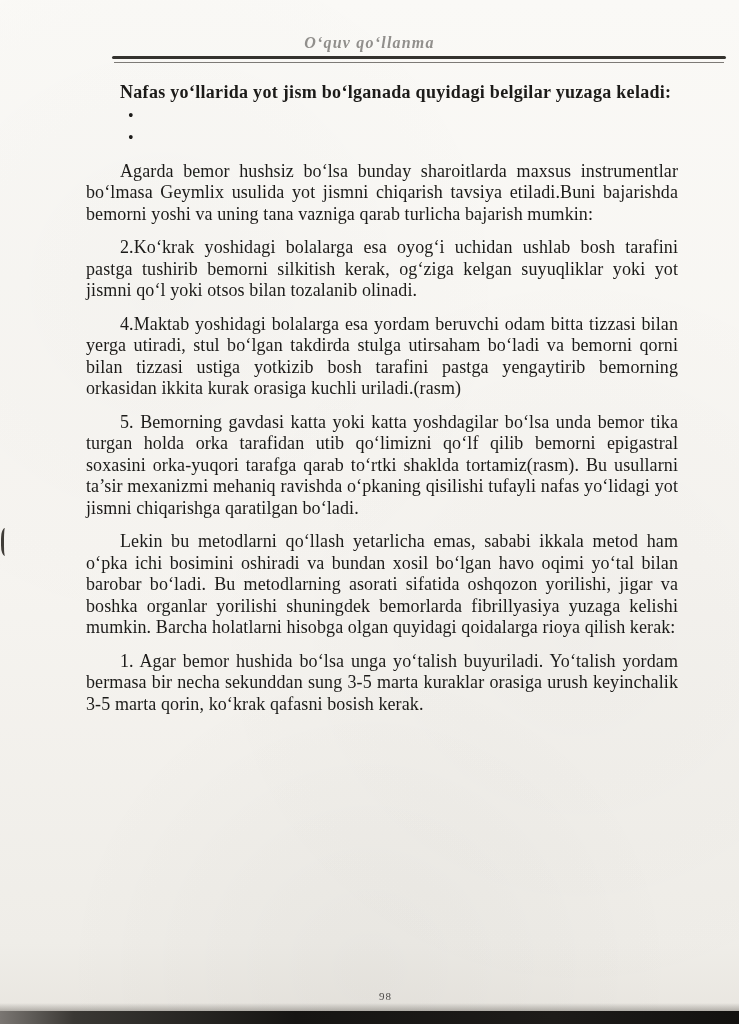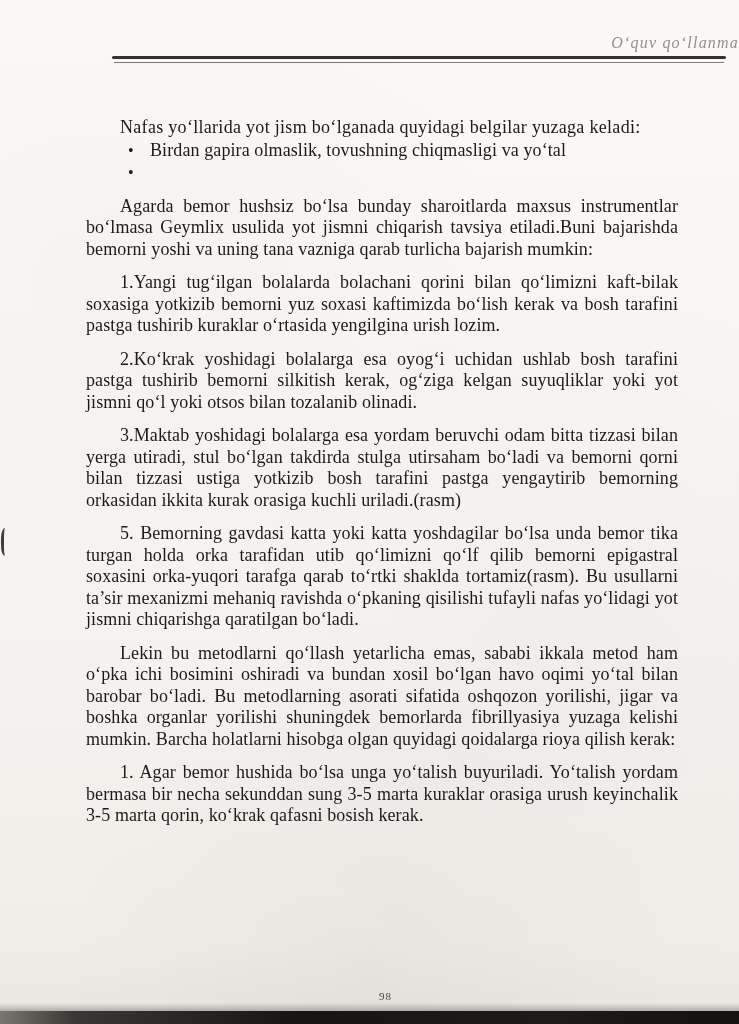--- a/index.html
+++ b/index.html
@@ -17,46 +17,46 @@
   }
   .texture {
     position: absolute; inset: 0; pointer-events: none;
     background:
       radial-gradient(circle at 22% 28%, rgba(0,0,0,0.015), transparent 40%),
       radial-gradient(circle at 78% 62%, rgba(0,0,0,0.02), transparent 45%),
       radial-gradient(circle at 50% 95%, rgba(0,0,0,0.03), transparent 30%);
   }
   .running-header {
     position: absolute; top: 34px; left: 0; width: 100%;
-    text-align: right;
+    text-align: center;
     font-style: italic;
     font-size: 16px;
     letter-spacing: 1.2px;
     color: #918f8c;
+    font-weight: bold;
   }
   .rule-thick {
     position: absolute; top: 56px; left: 112px; width: 614px; height: 3px;
     background: #34322e; border-radius: 2px;
   }
   .rule-thin {
     position: absolute; top: 62px; left: 114px; width: 610px; height: 1px;
     background: #7d7a76;
   }
   .content {
     position: absolute; top: 82px; left: 74px; width: 616px;
     font-size: 18px;
     line-height: 21.5px;
     text-align: justify;
     letter-spacing: 0.1px;
   }
   .content p { margin: 12px; text-indent: 34px; }
   .heading {
-    font-weight: normal;
+    font-weight: bold;
     letter-spacing: 0.3px;
-    margin-top: 35px;
   }
   .heading p { text-indent: 46px; margin: 0; }
   .bullet {
     display: flex;
     padding-left: 54px;
     margin: 1px 0;
   }
   .bullet .dot {
     width: 22px;
     flex: 0 0 22px;
@@ -94,30 +94,28 @@
   <div class="rule-thick"></div>
   <div class="rule-thin"></div>
 
   <div class="content">
     <div class="heading">
       <p>Nafas yo‘llarida yot jism bo‘lganada quyidagi belgilar yuzaga keladi:</p>
     </div>
 
     <div class="bullet">
       <span class="dot">•</span>
-      <span class="bullet-text">Birdan gapira olmaslik, tovushning chiqmasligi va yo‘tal</span>
     </div>
     <div class="bullet">
       <span class="dot">•</span>
     </div>
 
     <p>Agarda bemor hushsiz bo‘lsa bunday sharoitlarda maxsus instrumentlar bo‘lmasa Geymlix usulida yot jismni chiqarish tavsiya etiladi.Buni bajarishda bemorni yoshi va uning tana vazniga qarab turlicha bajarish mumkin:</p>
-    <p>1.Yangi tug‘ilgan bolalarda bolachani qorini bilan qo‘limizni kaft-bilak soxasiga yotkizib bemorni yuz soxasi kaftimizda bo‘lish kerak va bosh tarafini pastga tushirib kuraklar o‘rtasida yengilgina urish lozim.</p>
     <p>2.Ko‘krak yoshidagi bolalarga esa oyog‘i uchidan ushlab bosh tarafini pastga tushirib bemorni silkitish kerak, og‘ziga kelgan suyuqliklar yoki yot jismni qo‘l yoki otsos bilan tozalanib olinadi.</p>
-    <p>3.Maktab yoshidagi bolalarga esa yordam beruvchi odam bitta tizzasi bilan yerga utiradi, stul bo‘lgan takdirda stulga utirsaham bo‘ladi va bemorni qorni bilan tizzasi ustiga yotkizib bosh tarafini pastga yengaytirib bemorning orkasidan ikkita kurak orasiga kuchli uriladi.(rasm)</p>
+    <p>4.Maktab yoshidagi bolalarga esa yordam beruvchi odam bitta tizzasi bilan yerga utiradi, stul bo‘lgan takdirda stulga utirsaham bo‘ladi va bemorni qorni bilan tizzasi ustiga yotkizib bosh tarafini pastga yengaytirib bemorning orkasidan ikkita kurak orasiga kuchli uriladi.(rasm)</p>
     <p>5. Bemorning gavdasi katta yoki katta yoshdagilar bo‘lsa unda bemor tika turgan holda orka tarafidan utib qo‘limizni qo‘lf qilib bemorni epigastral soxasini orka-yuqori tarafga qarab to‘rtki shaklda tortamiz(rasm). Bu usullarni ta’sir mexanizmi mehaniq ravishda o‘pkaning qisilishi tufayli nafas yo‘lidagi yot jismni chiqarishga qaratilgan bo‘ladi.</p>
     <p>Lekin bu metodlarni qo‘llash yetarlicha emas, sababi ikkala metod ham o‘pka ichi bosimini oshiradi va bundan xosil bo‘lgan havo oqimi yo‘tal bilan barobar bo‘ladi. Bu metodlarning asorati sifatida oshqozon yorilishi, jigar va boshka organlar yorilishi shuningdek bemorlarda fibrillyasiya yuzaga kelishi mumkin. Barcha holatlarni hisobga olgan quyidagi qoidalarga rioya qilish kerak:</p>
     <p>1. Agar bemor hushida bo‘lsa unga yo‘talish buyuriladi. Yo‘talish yordam bermasa bir necha sekunddan sung 3-5 marta kuraklar orasiga urush keyinchalik 3-5 marta qorin, ko‘krak qafasni bosish kerak.</p>
   </div>
 
   <div class="page-number">98</div>
 
   <div class="edge-mark"></div>
   <div class="scan-fade"></div>
   <div class="scan-bottom"></div>

